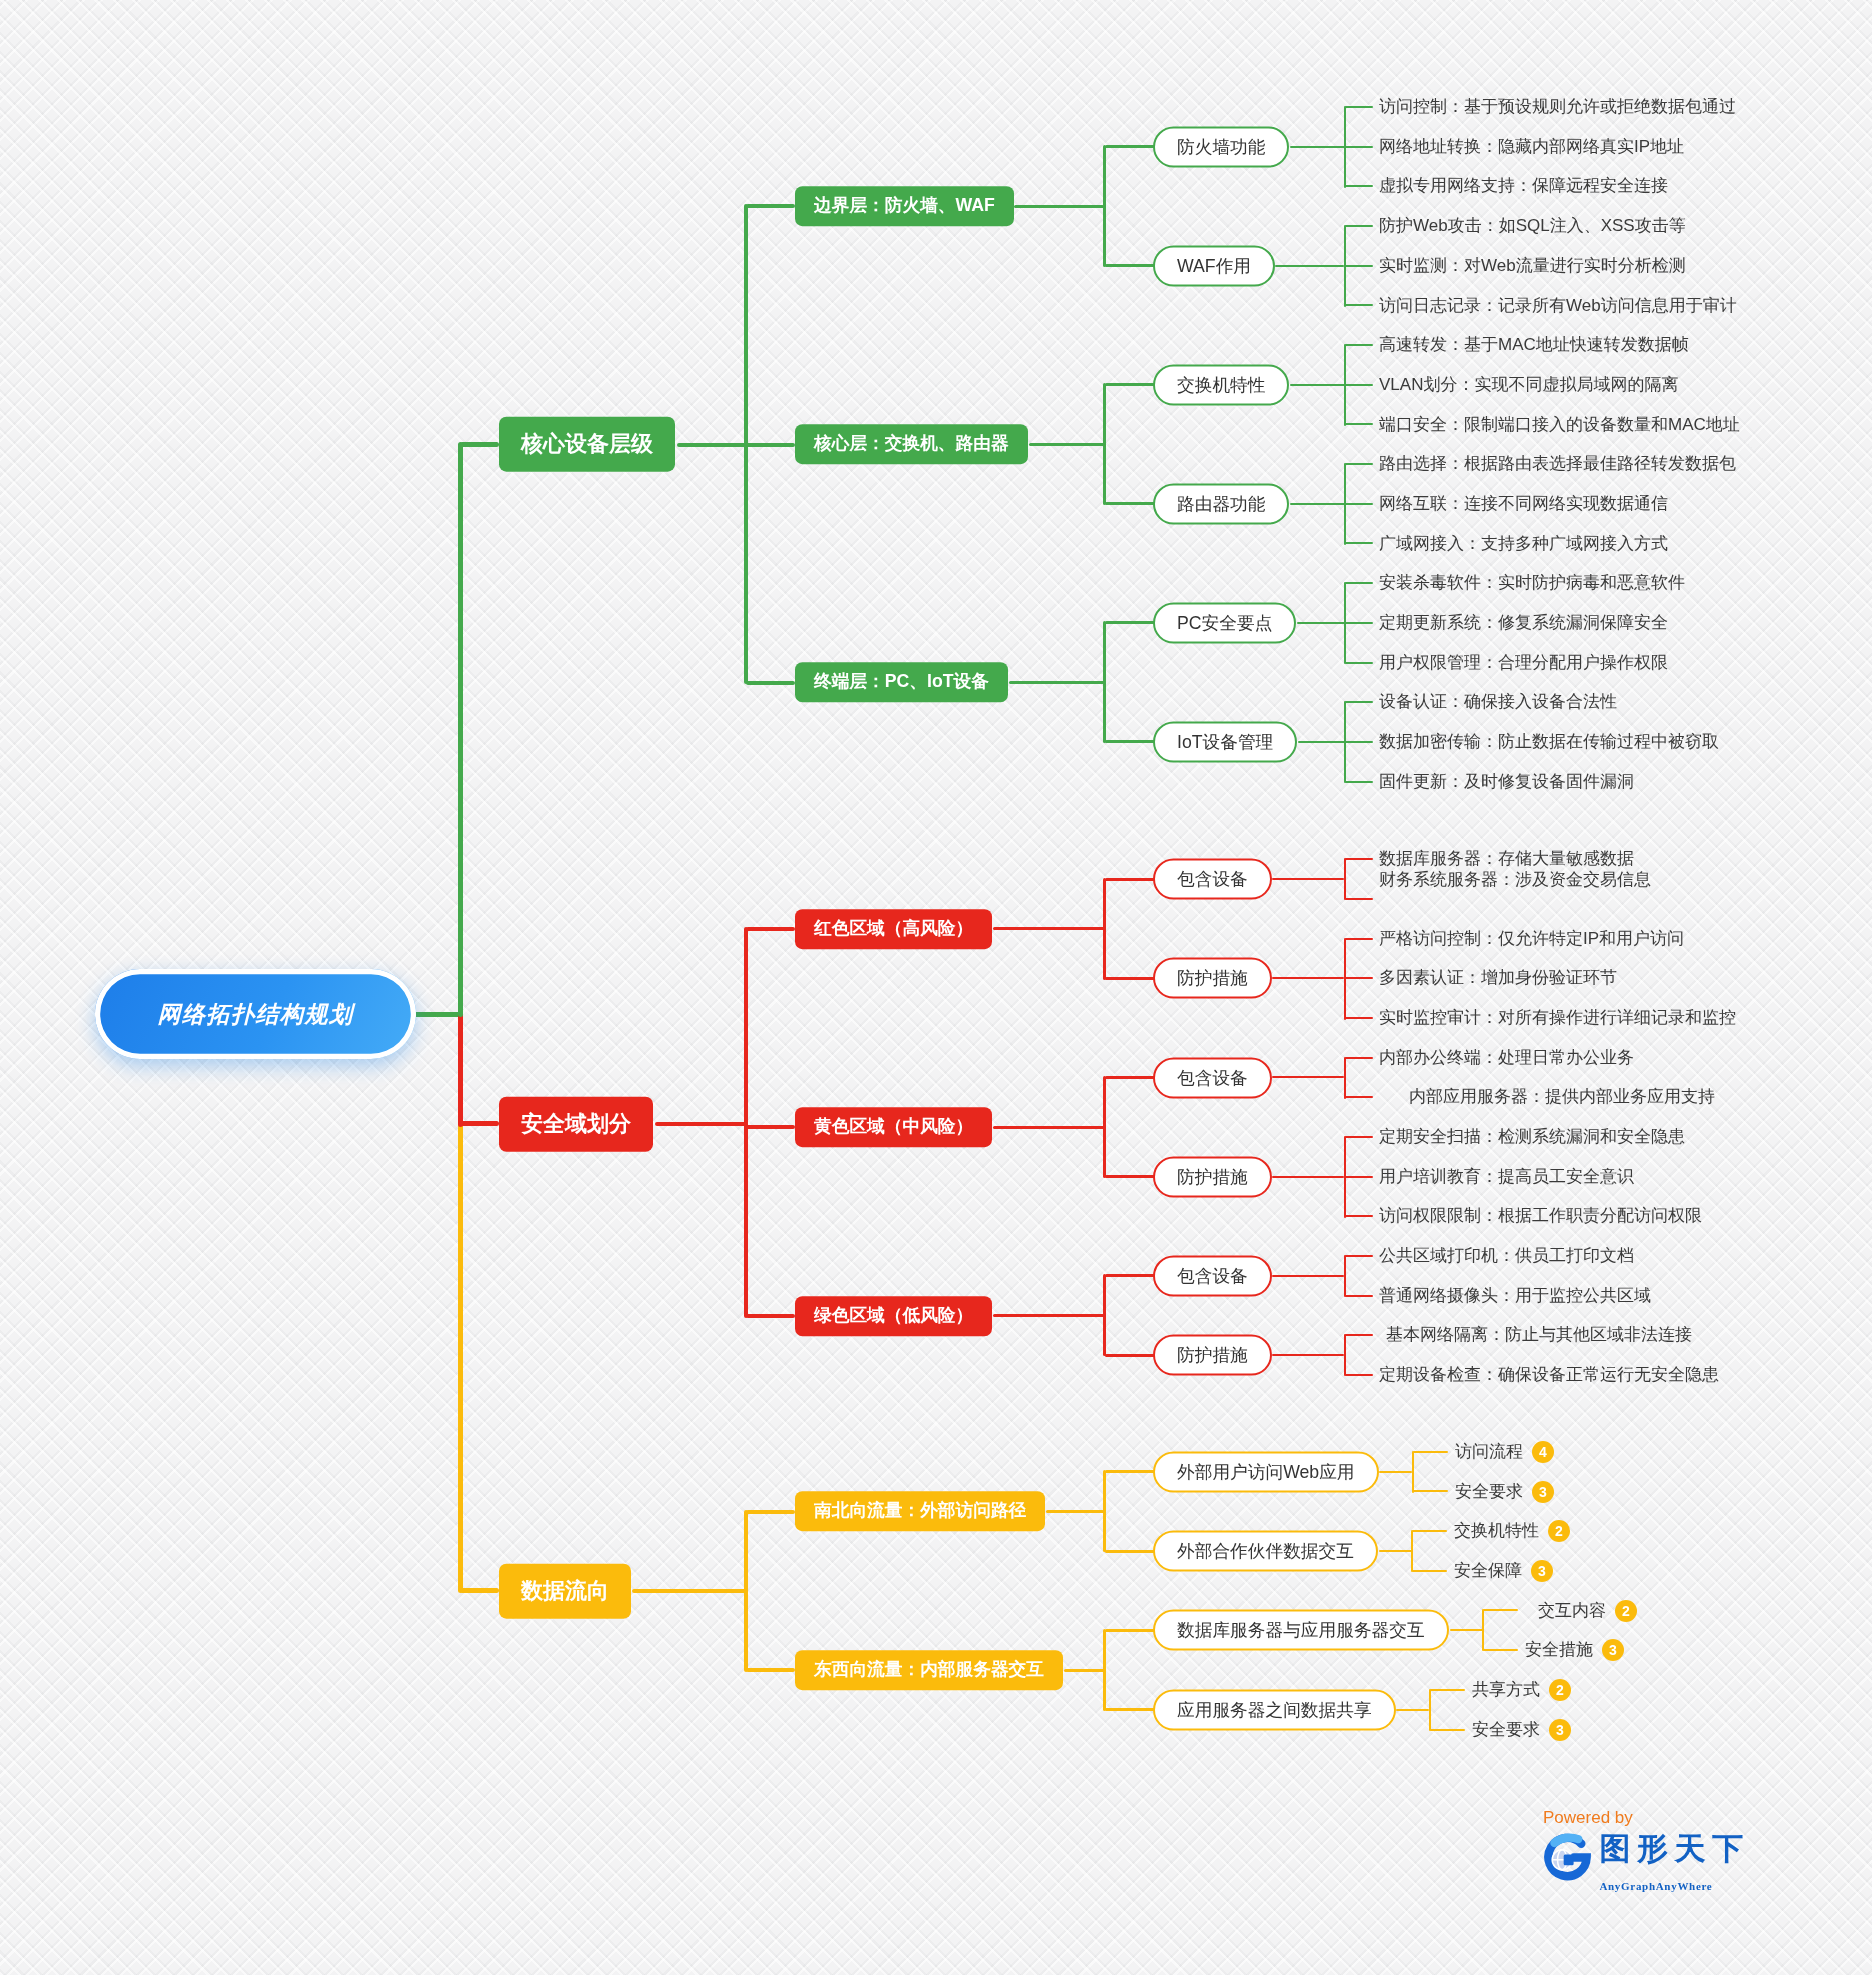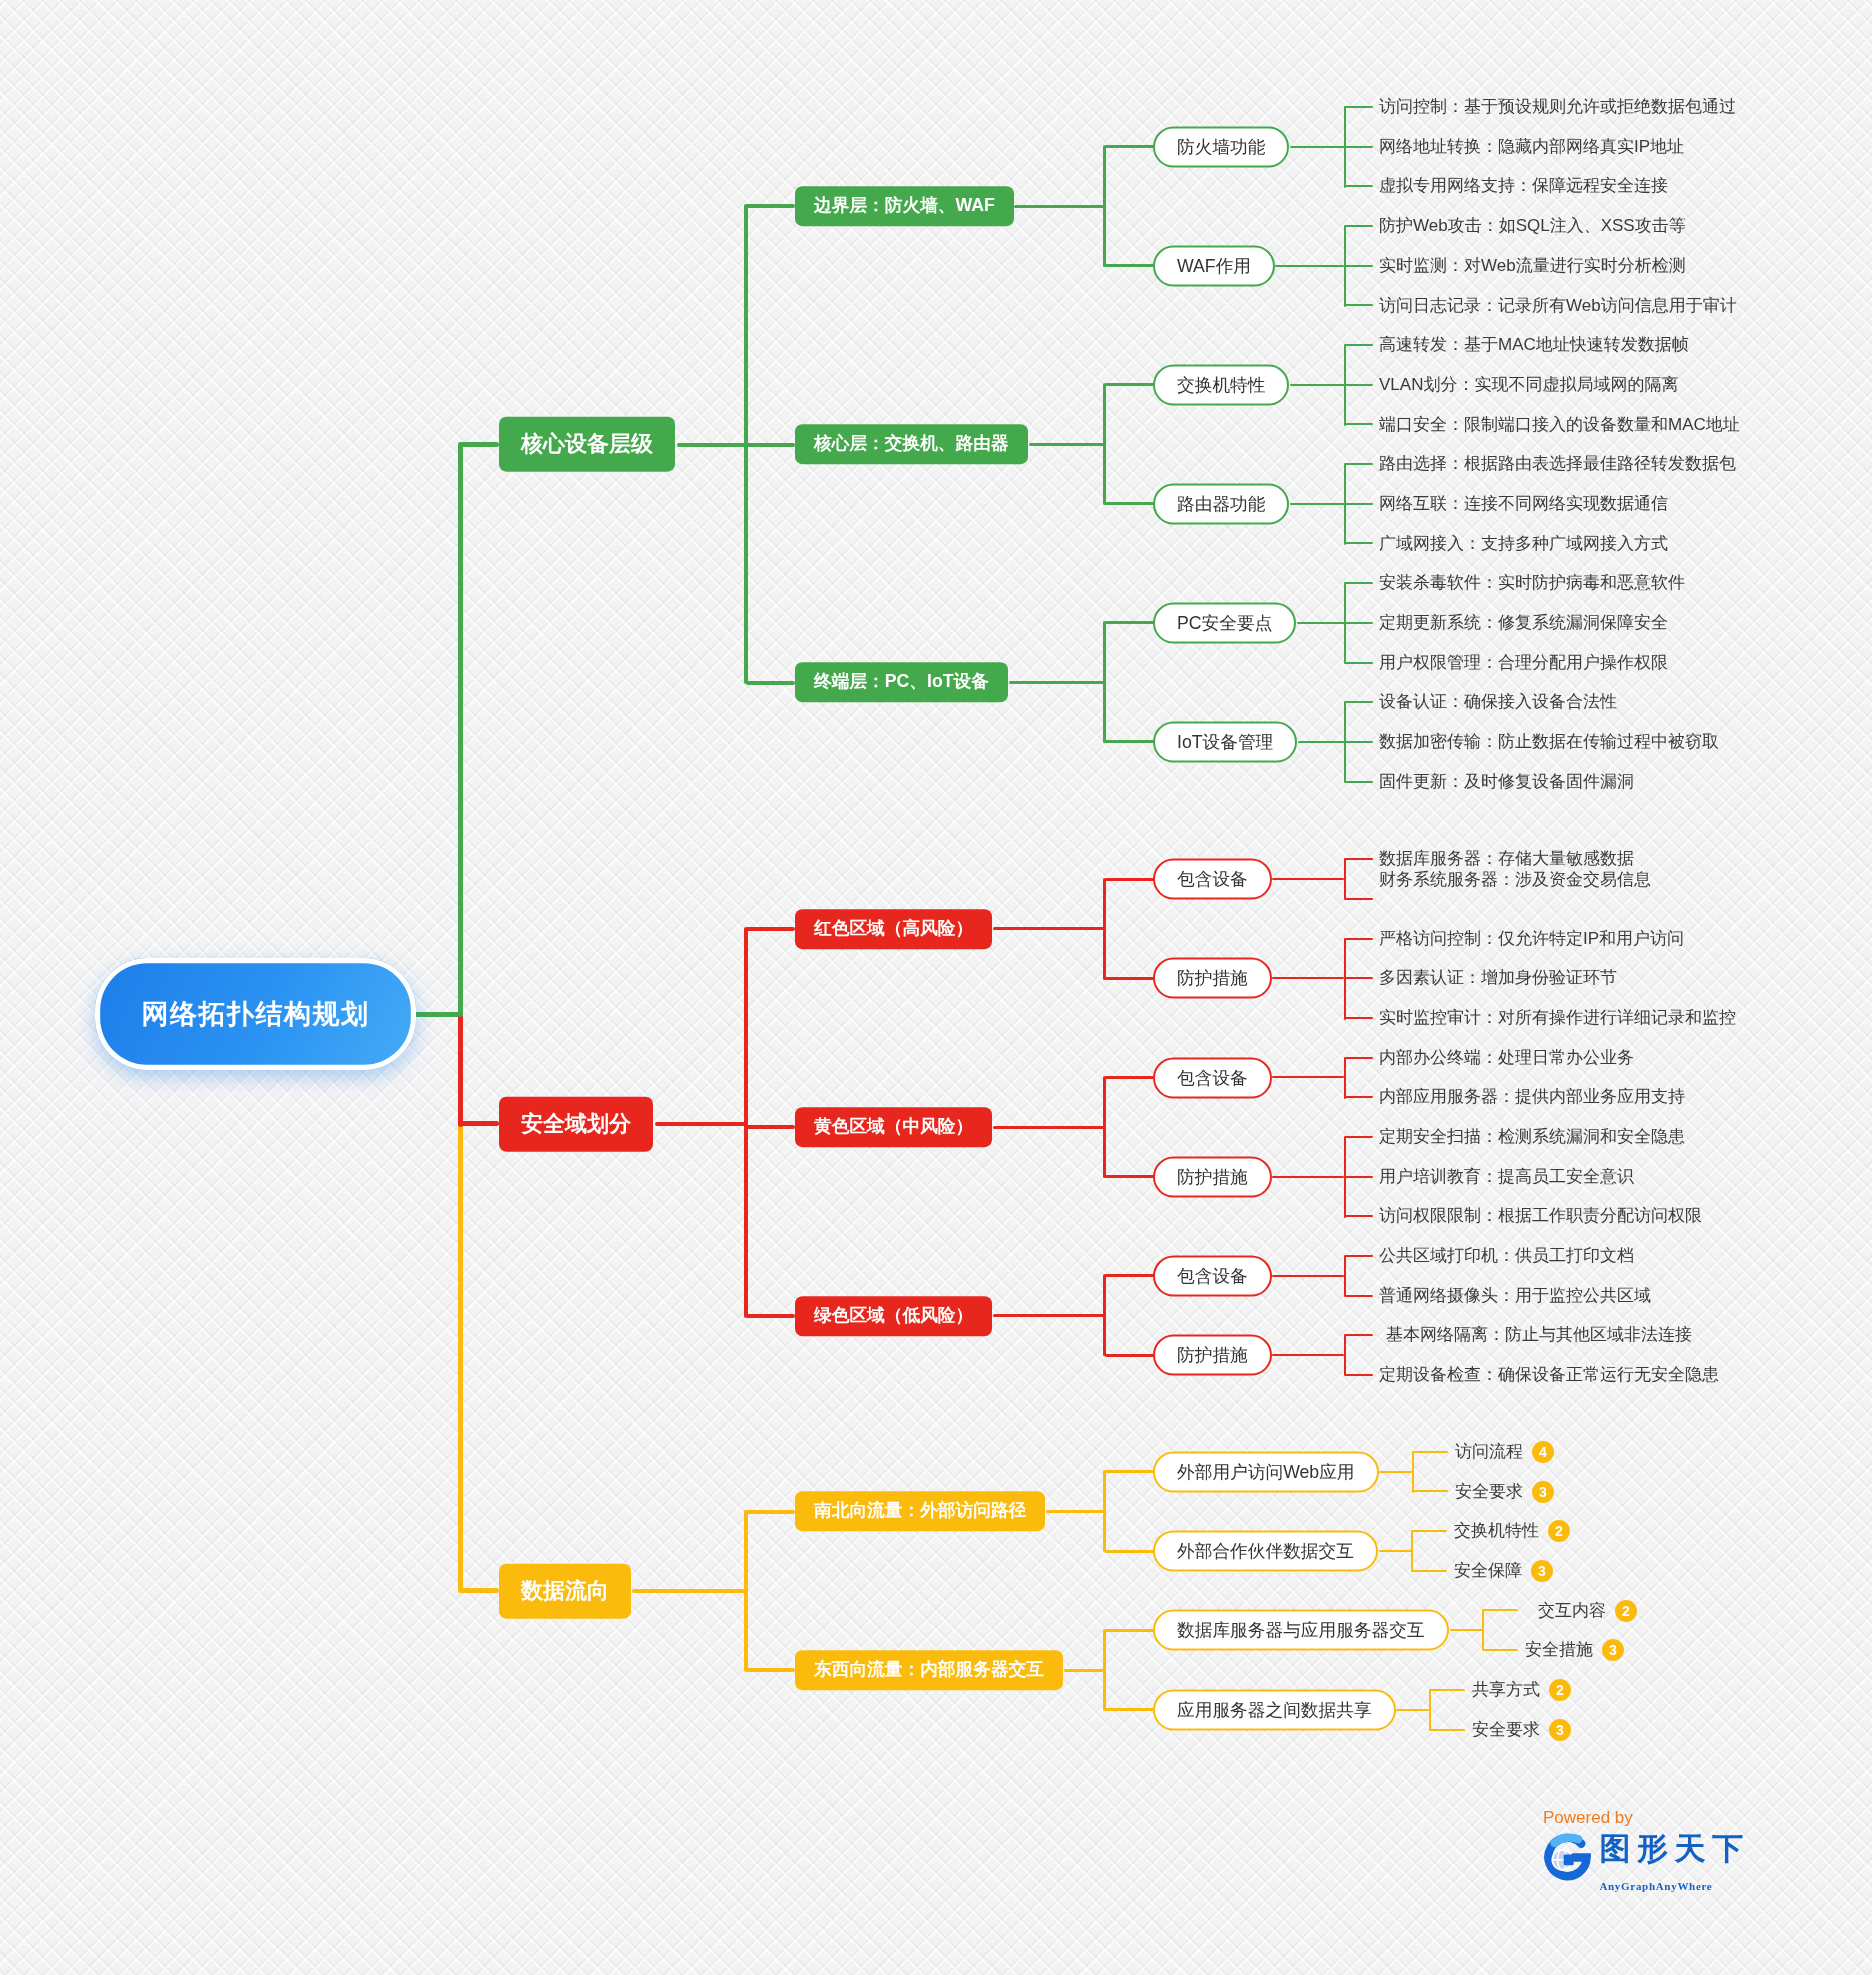--- a/index.html
+++ b/index.html
@@ -17,25 +17,25 @@
   .box2{position:absolute;z-index:2;transform:translateY(-50%);color:#fff;font-weight:bold;
         font-size:17.7px;line-height:17.7px;padding:11px 19px;border-radius:7.4px;white-space:nowrap;}
   .pill{position:absolute;z-index:2;transform:translateY(-50%);background:#ffffff;color:#333;
         font-size:17.7px;line-height:17.7px;padding:9.6px 22px;border-radius:25px;border:2.2px solid #999;
         white-space:nowrap;}
   .leaf{position:absolute;z-index:2;transform:translateY(-50%);font-size:17px;line-height:22px;color:#3a3a3a;
         white-space:nowrap;display:flex;align-items:center;gap:8.9px;}
   .badge{display:inline-flex;width:22px;height:22px;border-radius:50%;background:#FBBB0C;color:#fff;
          font-size:14px;font-weight:bold;align-items:center;justify-content:center;}
   .root{position:absolute;left:95px;top:1014px;transform:translateY(-50%);z-index:3;
-        width:321px;height:112px;border-radius:52px;
+        width:321px;height:90px;border-radius:52px;
         background:linear-gradient(115deg,#1D7DE9 0%,#2B93F2 55%,#45ACF7 100%);
         box-shadow:inset 0 0 0 5.2px #ffffff, 0 7.4px 19px rgba(30,130,230,0.35);
         display:flex;align-items:center;justify-content:center;
-        color:#fff;font-size:27px;font-weight:bold;letter-spacing:1.5px;white-space:nowrap;}
+        color:#fff;font-size:23px;font-weight:bold;letter-spacing:1.5px;white-space:nowrap;font-style:italic;}
   .footer{position:absolute;left:1543px;top:1809px;z-index:3;}
   .powered{color:#F07B1D;font-size:17px;line-height:17px;margin-bottom:7.4px;}
   .brandrow{display:flex;align-items:flex-start;gap:7.4px;}
   .brandtxt{display:flex;flex-direction:column;}
   .brand{color:#1261C4;font-size:31px;line-height:32.5px;font-weight:bold;letter-spacing:6.6px;}
   .brandsub{color:#1261C4;font-size:11px;font-weight:bold;letter-spacing:0.7px;
             font-family:"Liberation Serif","DejaVu Serif",serif;margin-top:14px;}
 </style>
 </head>
 <body>
@@ -224,21 +224,21 @@
     <div class="seg" style="background: rgb(231, 39, 29); left: 1103px; top: 1076px; width: 3px; height: 102px;"></div>
     <div class="seg" style="background: rgb(231, 39, 29); left: 1105px; top: 1076px; width: 51px; height: 3px;"></div>
     <div class="pill" style="left: 1153px; top: 1078px; border-color: rgb(231, 39, 29);">包含设备</div>
     <div class="seg" style="background: rgb(231, 39, 29); left: 1272px; top: 1076px; width: 72px; height: 2.2px;"></div>
     <div class="seg" style="background: rgb(231, 39, 29); left: 1344px; top: 1057px; width: 2.2px; height: 42px;"></div>
     <div class="seg" style="background: rgb(231, 39, 29); left: 1345px; top: 1057px; width: 28px; height: 2.2px;"></div>
     <div class="leaf" style="left: 1379px; top: 1058px;">
       <span>内部办公终端：处理日常办公业务</span>
     </div>
     <div class="seg" style="background: rgb(231, 39, 29); left: 1345px; top: 1096px; width: 28px; height: 2.2px;"></div>
-    <div class="leaf" style="left: 1379px; top: 1097px;">
+    <div class="leaf" style="left: 1409px; top: 1097px;">
       <span>内部应用服务器：提供内部业务应用支持</span>
     </div>
     <div class="seg" style="background: rgb(231, 39, 29); left: 1105px; top: 1175px; width: 51px; height: 3px;"></div>
     <div class="pill" style="left: 1153px; top: 1177px; border-color: rgb(231, 39, 29);">防护措施</div>
     <div class="seg" style="background: rgb(231, 39, 29); left: 1272px; top: 1176px; width: 72px; height: 2.2px;"></div>
     <div class="seg" style="background: rgb(231, 39, 29); left: 1344px; top: 1136px; width: 2.2px; height: 82px;"></div>
     <div class="seg" style="background: rgb(231, 39, 29); left: 1345px; top: 1136px; width: 28px; height: 2.2px;"></div>
     <div class="leaf" style="left: 1379px; top: 1137px;">
       <span>定期安全扫描：检测系统漏洞和安全隐患</span>
     </div>

